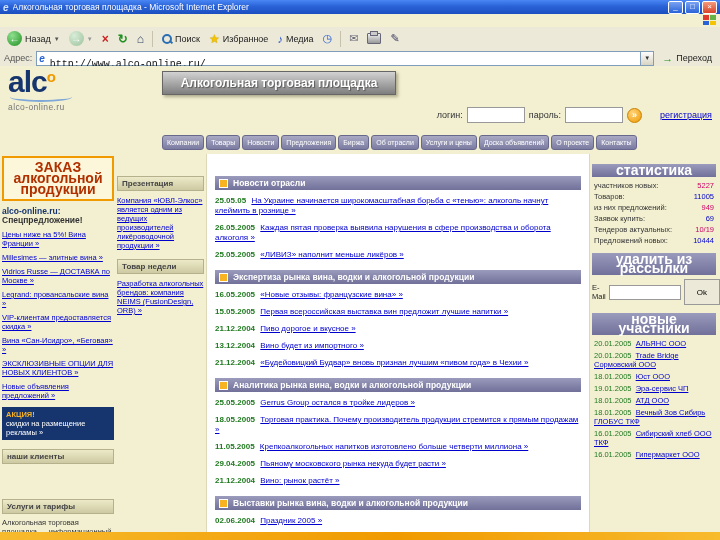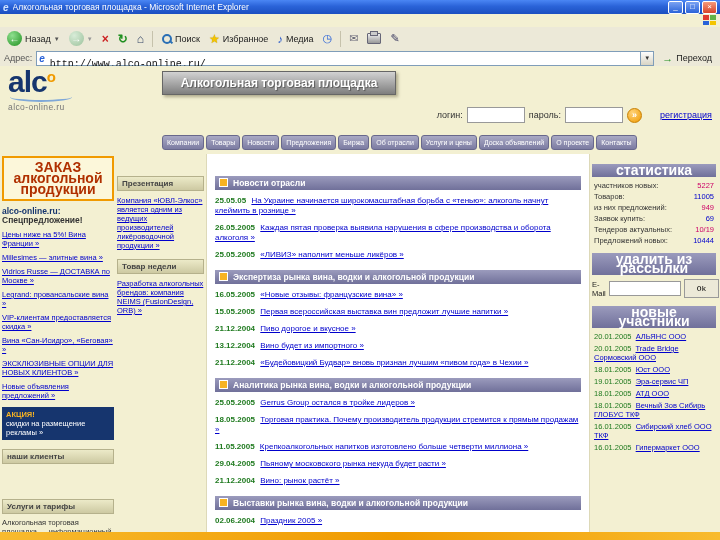--- a/index.html
+++ b/index.html
@@ -106,37 +106,37 @@
   .side-text{color:#333;}
 
   .col-mid{position:absolute;left:117px;top:0;width:87px;bottom:0;font-size:7.5px;line-height:9px;}
   .mid-first{margin-top:22px;}
   .mid-link{display:block;color:#0000cc;text-decoration:underline;margin:5px 0;}
 
   .col-main{position:absolute;left:206px;top:0;width:384px;bottom:0;background:#fff;
     border-left:1px solid #ddd9b8;border-right:1px solid #ddd9b8;box-sizing:border-box;
     padding:22px 8px 0;font-size:8px;line-height:10px;overflow:hidden;}
   .section-header{background:linear-gradient(180deg,#9b9bbd,#70709a);color:#fff;font-weight:bold;
-    font-size:8.5px;padding:2px 4px;margin:10px 0 6px;display:flex;align-items:flex-start;gap:5px;}
+    font-size:8.5px;padding:2px 4px;margin:10px 0 6px;display:flex;align-items:flex-end;gap:5px;}
   .section-header.first{margin-top:0;}
   .bullet-icon{width:7px;height:7px;background:#f7b322;border:1px solid #fff;flex:0 0 auto;}
   .news-item{margin:0 0 7px;}
   .news-date{color:#1f7a1f;font-weight:bold;margin-right:3px;}
   .news-link{color:#0000cc;text-decoration:underline;}
 
   .col-right{position:absolute;left:592px;top:10px;width:124px;bottom:0;font-size:7.5px;line-height:9px;}
   .r-header{background:linear-gradient(180deg,#9b9bbd,#70709a);color:#fff;font-weight:bold;font-size:14px;
     padding:2px;text-align:center;margin:8px 0 4px;}
   .r-header.first{margin-top:0;}
   .stat-row{display:flex;justify-content:space-between;margin:2px 2px;color:#333;}
   .stat-val{font-weight:normal;}
   .unsub-row{display:flex;align-items:center;gap:3px;margin:4px 0;}
   .email-input{width:66px;height:11px;border:1px solid #999;font-size:8px;font-family:"Liberation Sans",sans-serif;}
-  .ok-btn{background:#ece9d8;border:1px solid #999;font-size:8px;padding:0 12px;height:19px;
-    font-family:Liberation Mono, monospace;}
+  .ok-btn{background:#ece9d8;border:1px solid #999;font-size:8px;padding:0 12px;height:26px;
+    font-family:Liberation Sans, sans-serif;}
   .member{margin:3px 2px;}
   .member-date{color:#1f7a1f;margin-right:2px;}
   .member-name{color:#0000cc;text-decoration:underline;}
 </style>
 </head>
 <body>
 
 <div class="screen">
 
   <div class="titlebar">

